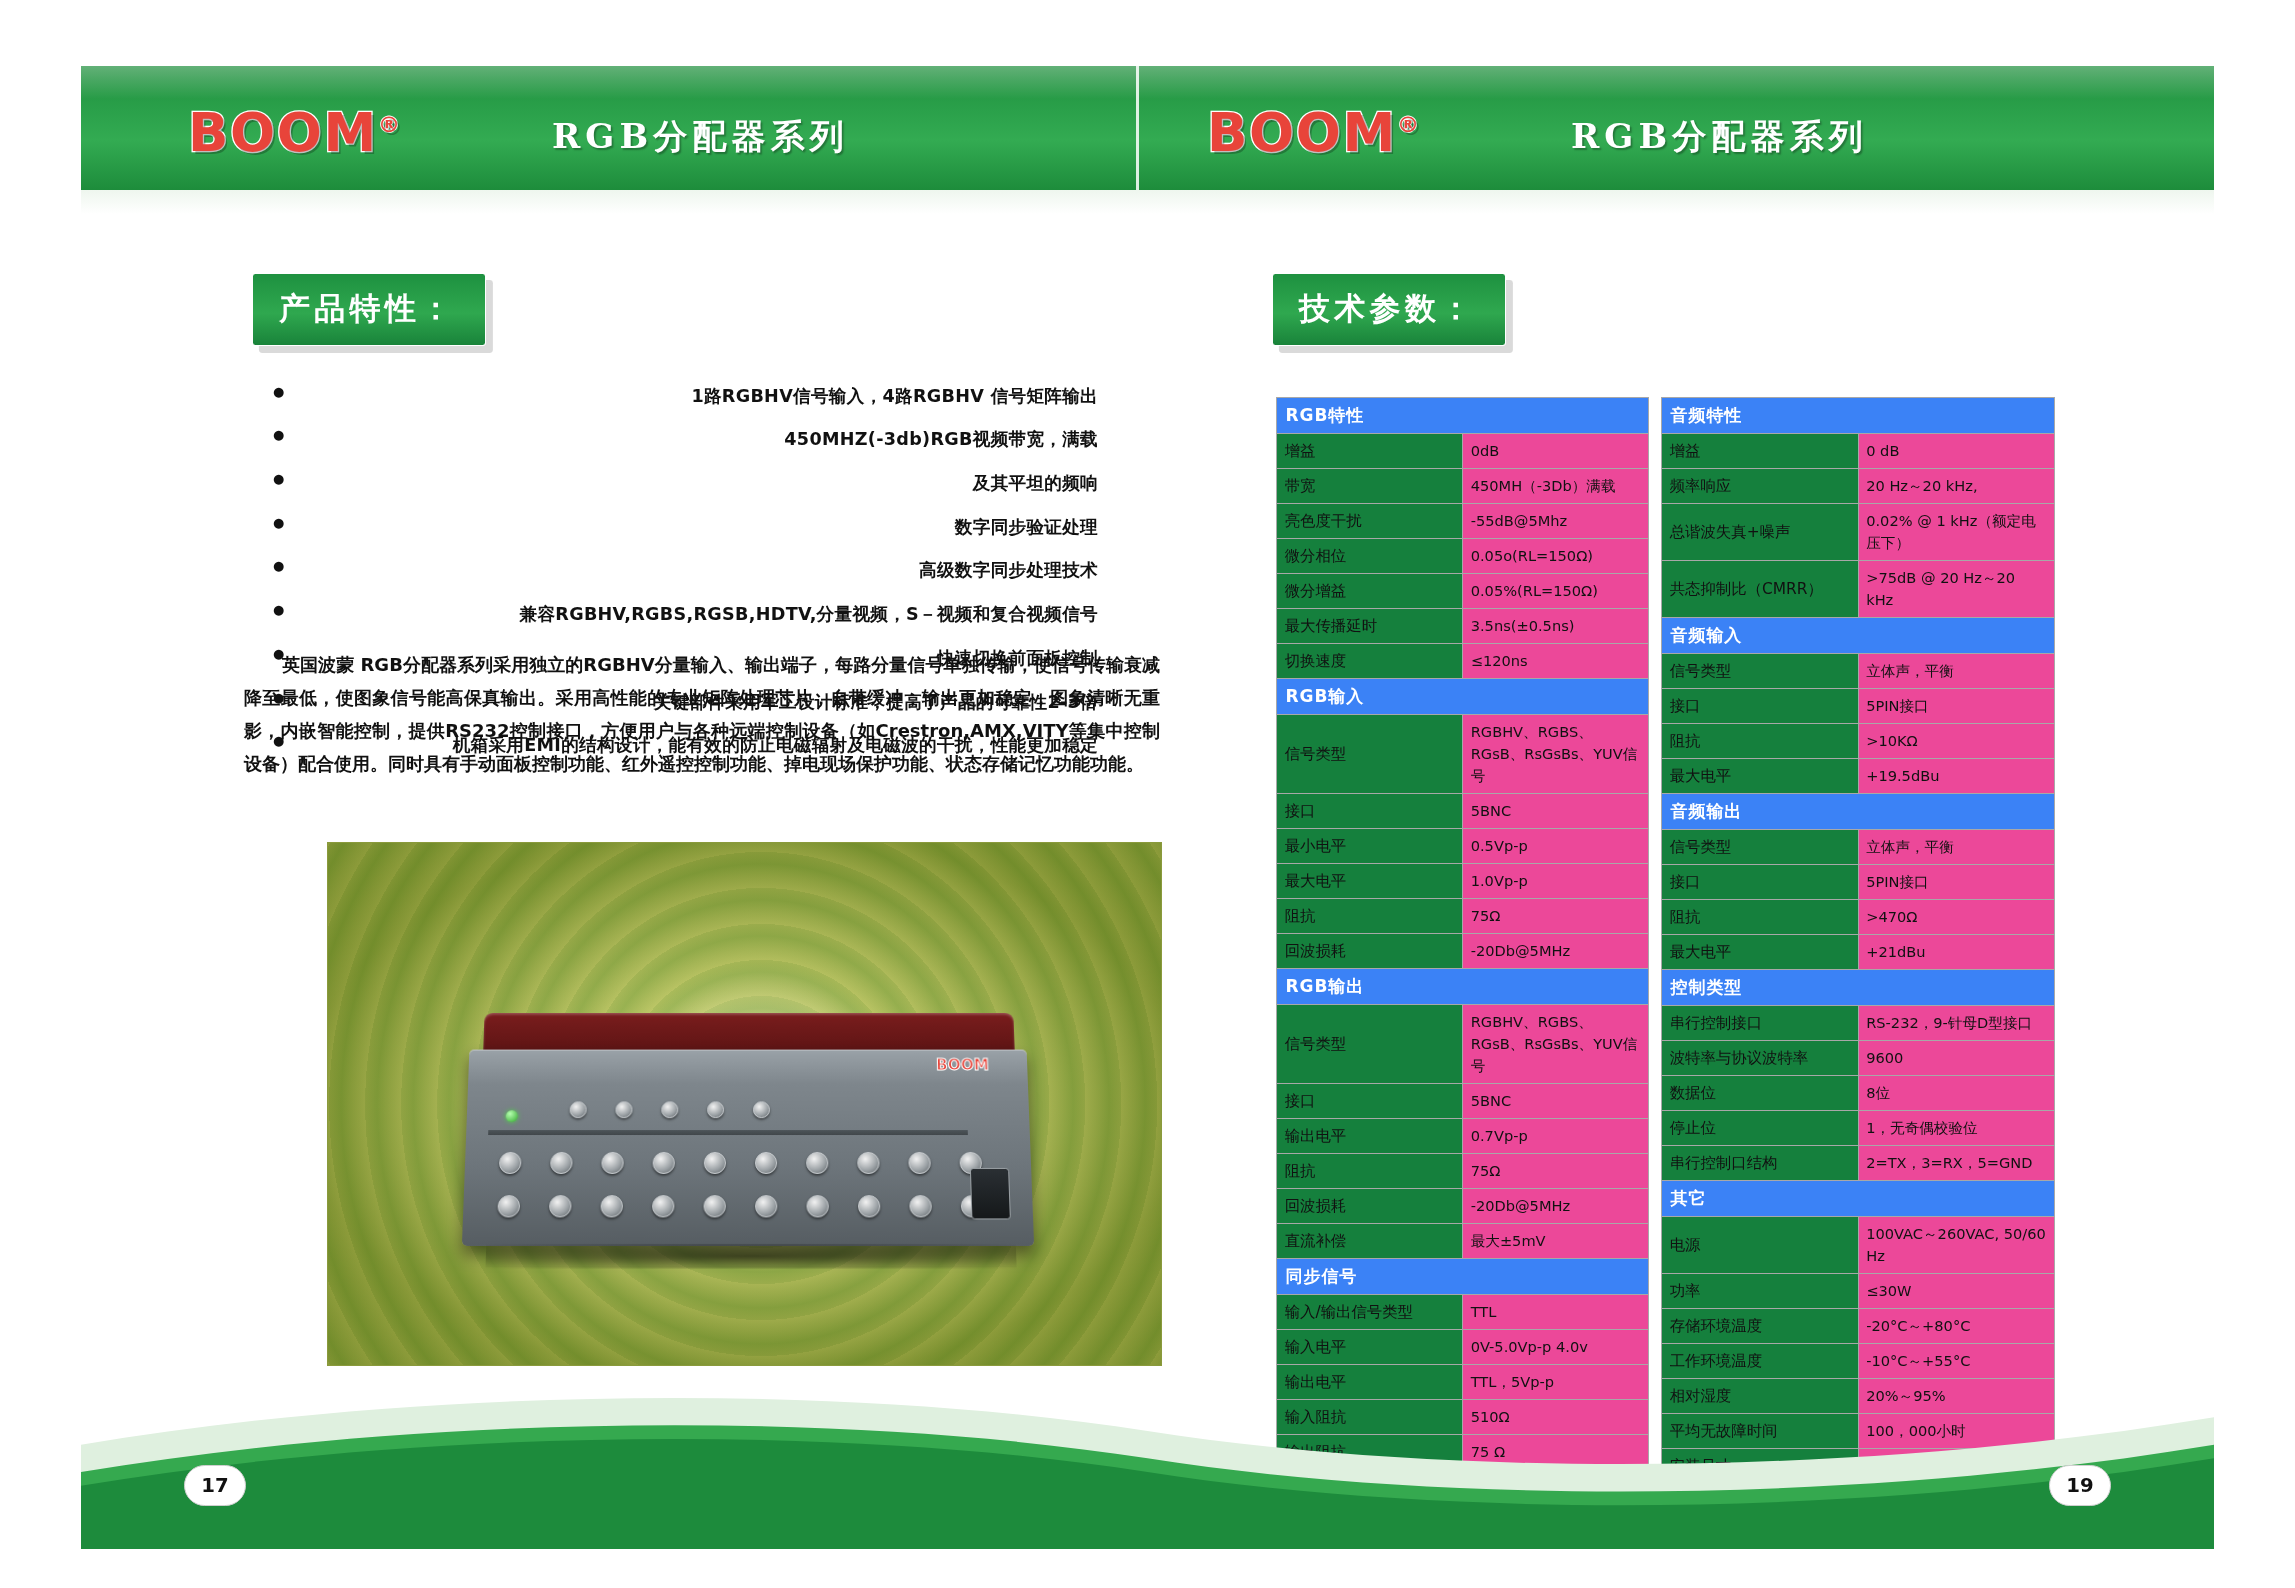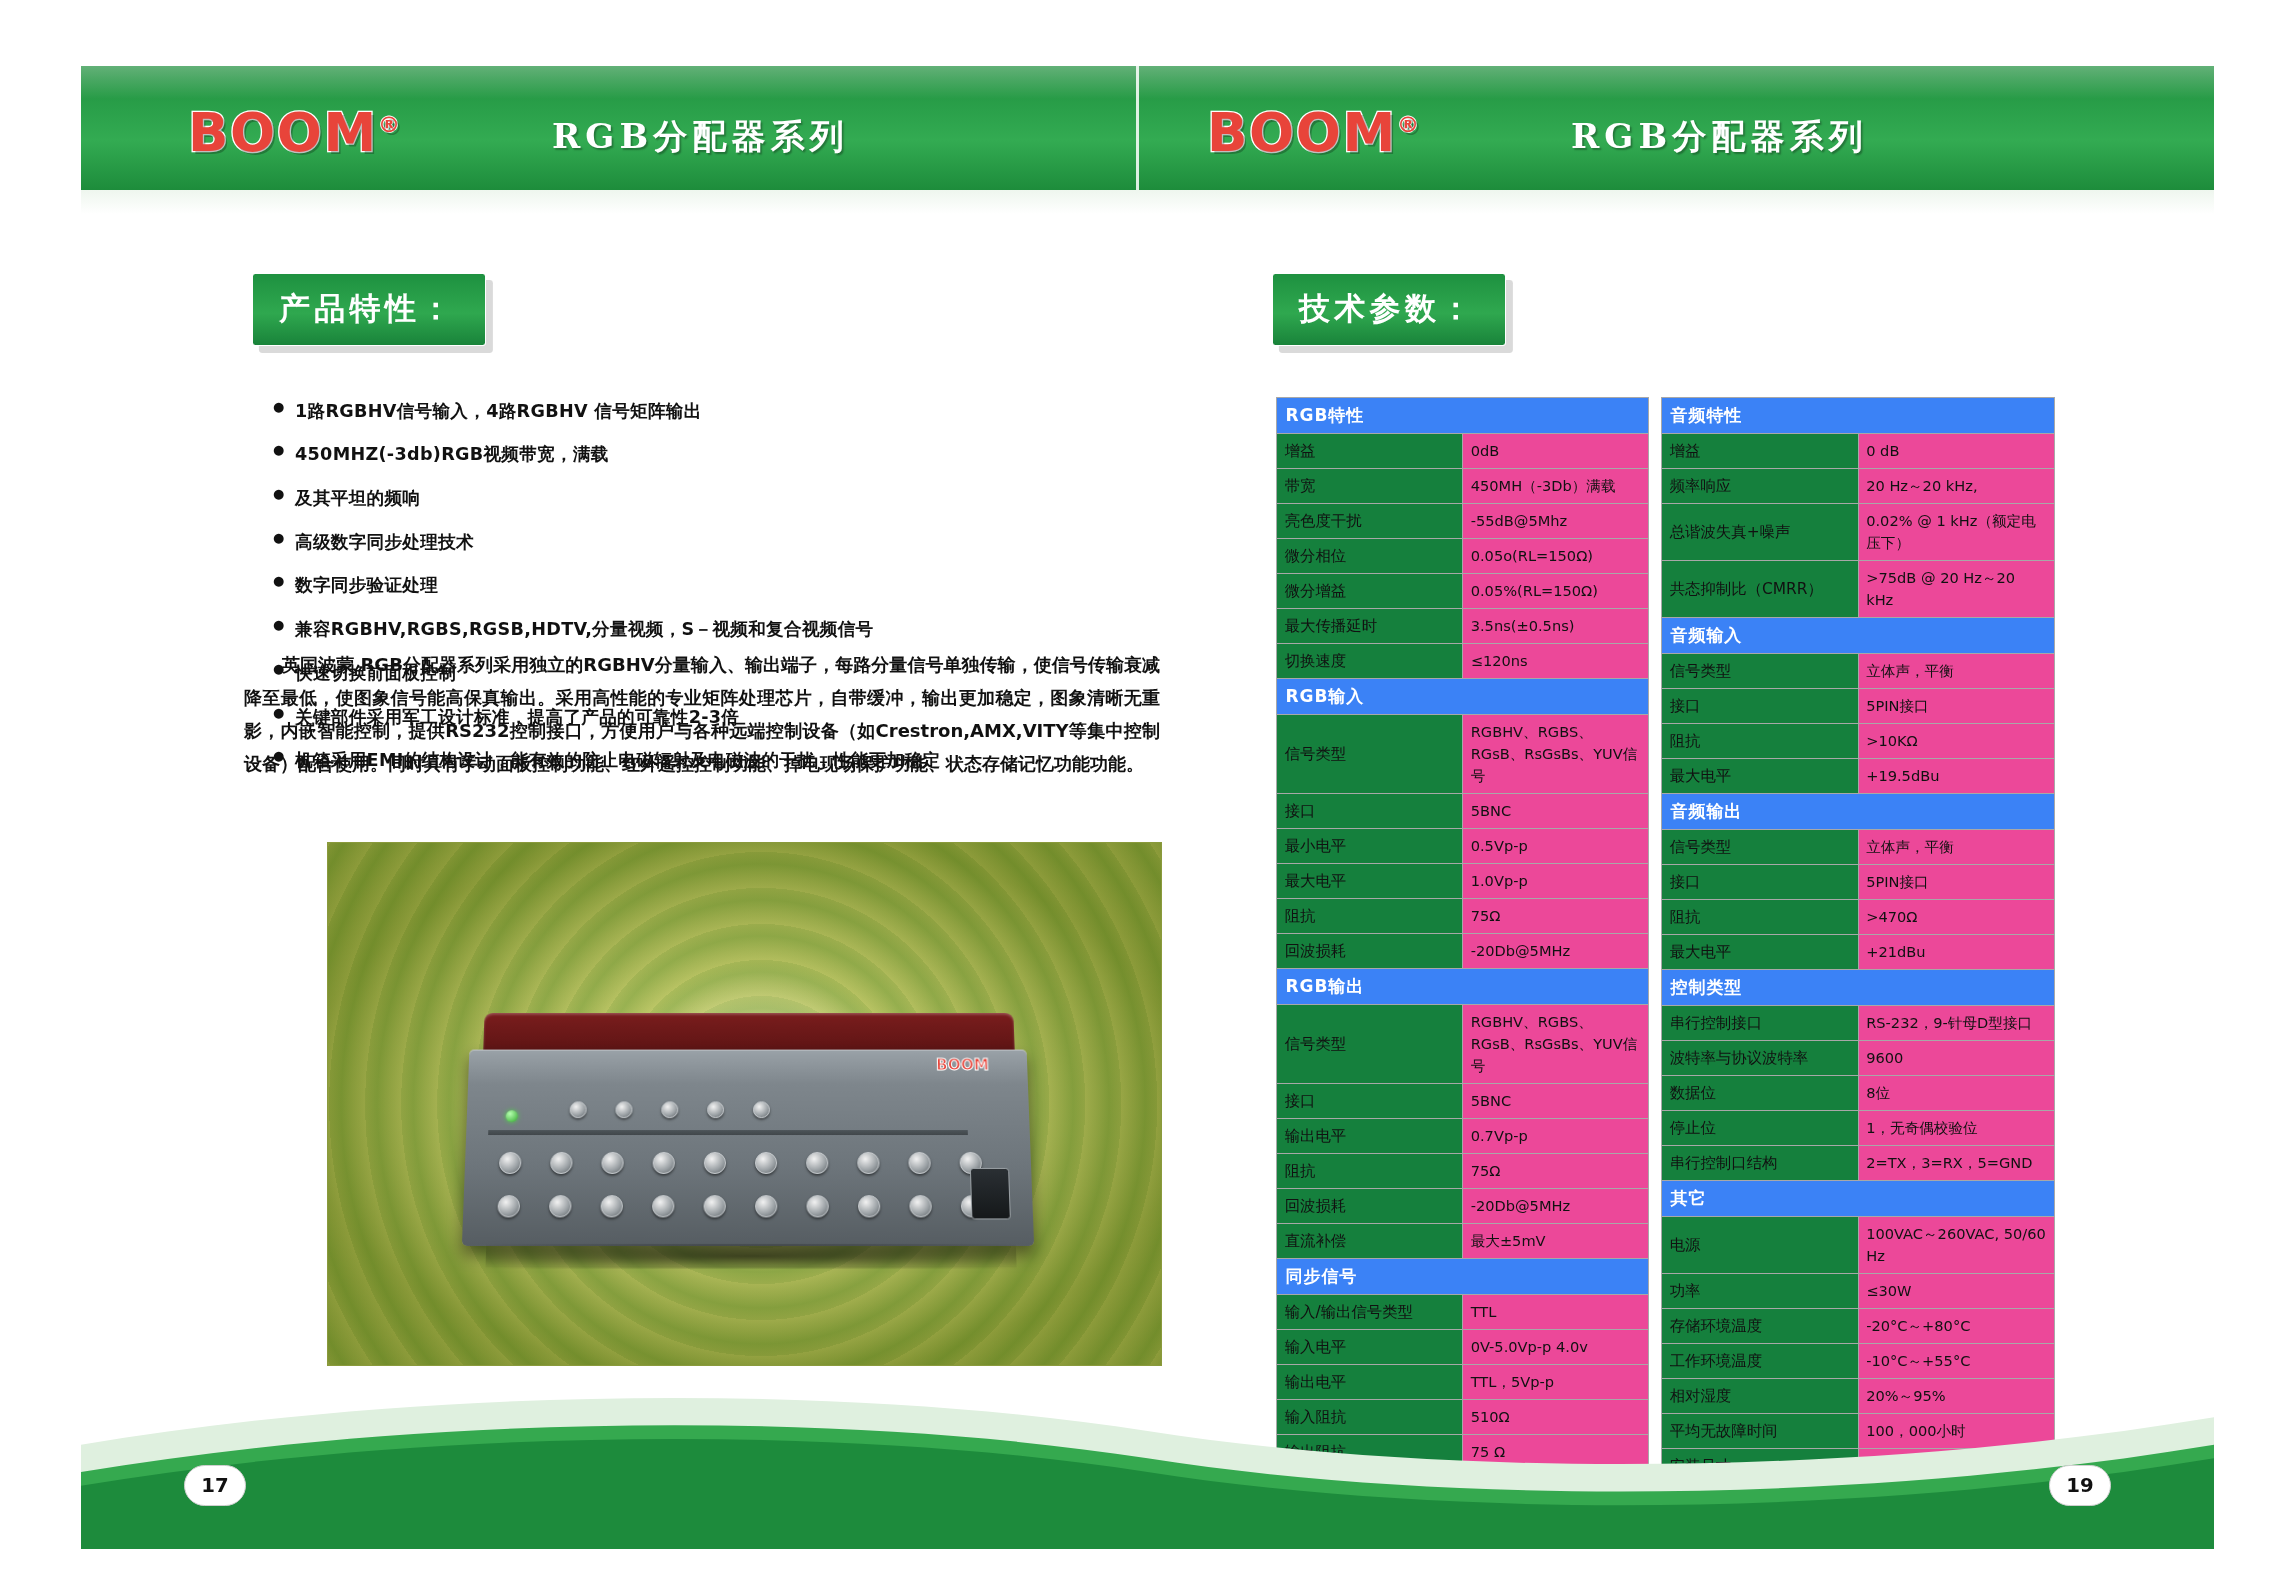--- a/index.html
+++ b/index.html
@@ -72,21 +72,21 @@
     font-size: 31px;
     letter-spacing: 4.3px;
     padding: 13.7px 29px 15.4px 26px;
     border-radius: 3.4px;
     box-shadow: 6.9px 6.9px 0 rgba(150,150,150,0.35);
     border: 1.7px solid #ffffff;
   }
 
   
   .bullets {
-    position: absolute; left: 152px; top: 352px; width: 865px;
+    position: absolute; left: 152px; top: 337px; width: 865px; text-align: right;
   }
   .bullets li {
     list-style: none;
     font-size: 17.6px;
     color: #111;
     margin-bottom: 19.7px;
     position: relative;
     padding-left: 22px;
     font-family: "DejaVu Sans", sans-serif;
     font-weight: bold;
@@ -245,22 +245,22 @@
   </div>
   <div class="hdr-title" style="left:1490px; top:81px;">RGB分配器系列</div>
 
   <div class="sec-tab" style="left:171px; top:240px;">产品特性：</div>
   <div class="sec-tab" style="left:1191px; top:240px;">技术参数：</div>
 
   <ul class="bullets">
     <li>1路RGBHV信号输入，4路RGBHV 信号矩阵输出</li>
     <li>450MHZ(-3db)RGB视频带宽，满载</li>
     <li>及其平坦的频响</li>
+    <li>数字同步验证处理</li>
     <li>高级数字同步处理技术</li>
-    <li>数字同步验证处理</li>
     <li>兼容RGBHV,RGBS,RGSB,HDTV,分量视频，S－视频和复合视频信号</li>
     <li>快速切换前面板控制</li>
     <li>关键部件采用军工设计标准，提高了产品的可靠性2-3倍</li>
     <li>机箱采用EMI的结构设计，能有效的防止电磁辐射及电磁波的干扰，性能更加稳定</li>
   </ul>
 
   <div class="para">英国波蒙 RGB分配器系列采用独立的RGBHV分量输入、输出端子，每路分量信号单独传输，使信号传输衰减降至最低，使图象信号能高保真输出。采用高性能的专业矩阵处理芯片，自带缓冲，输出更加稳定，图象清晰无重影，内嵌智能控制，提供RS232控制接口，方便用户与各种远端控制设备（如Crestron,AMX,VITY等集中控制设备）配合使用。同时具有手动面板控制功能、红外遥控控制功能、掉电现场保护功能、状态存储记忆功能功能。</div>
 
   <div class="photo">
     <div class="vig"></div>

